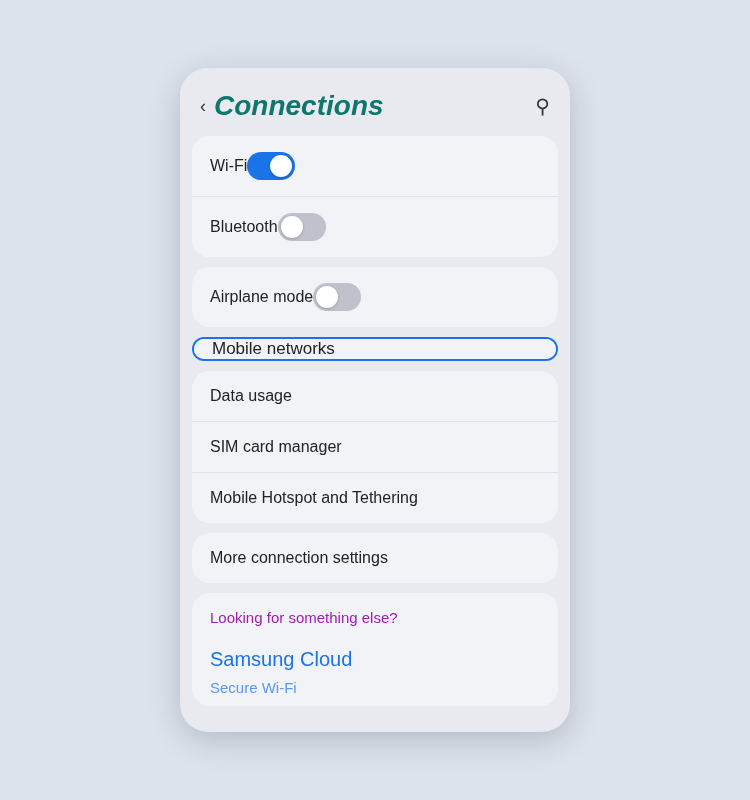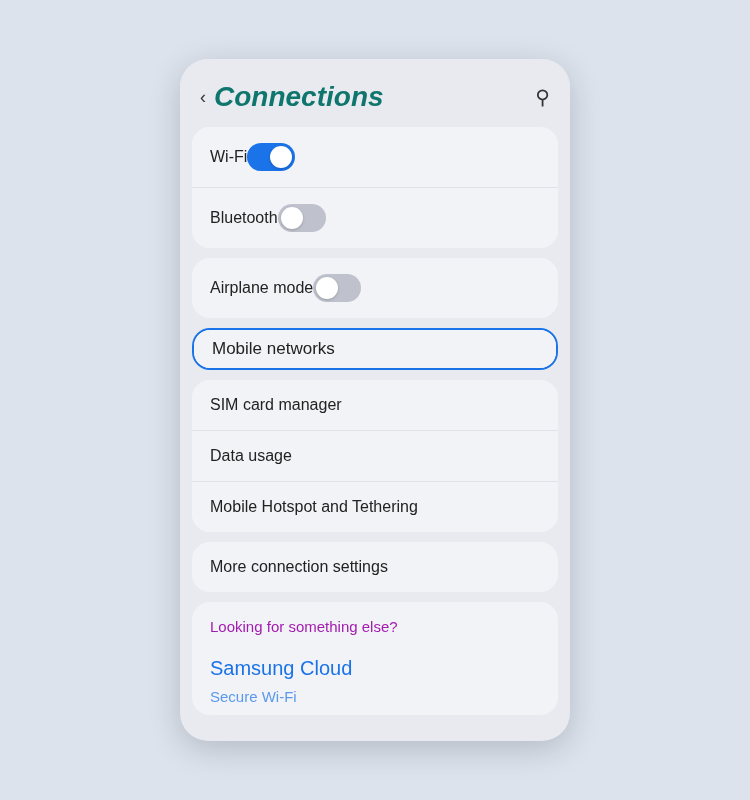--- a/index.html
+++ b/index.html
@@ -123,21 +123,21 @@
       background: #f2f3f7;
       border-radius: 18px;
       margin: 0 12px 10px 12px;
       border: 2.5px solid #1a73e8;
       overflow: hidden;
     }
 
     .mobile-networks-row {
       display: flex;
       align-items: center;
-      padding: 9px 18px;
+      padding: 0 18px;
       background: #f2f3f7;
     }
 
     .mobile-networks-label {
       font-size: 17px;
       color: #222;
       font-weight: 400;
     }
 
     
@@ -236,24 +236,24 @@
   </div>
 
   <div class="mobile-networks-card">
     <div class="mobile-networks-row">
       <span class="mobile-networks-label">Mobile networks</span>
     </div>
   </div>
 
   <div class="list-section">
     <div class="list-row">
+      <span class="list-label">Data usage</span>
+    </div>
+    <div class="list-row">
       <span class="list-label">SIM card manager</span>
-    </div>
-    <div class="list-row">
-      <span class="list-label">Data usage</span>
     </div>
     <div class="list-row">
       <span class="list-label">Mobile Hotspot and Tethering</span>
     </div>
   </div>
 
   <div class="section-card">
     <div class="setting-row">
       <span class="setting-label">More connection settings</span>
     </div>

